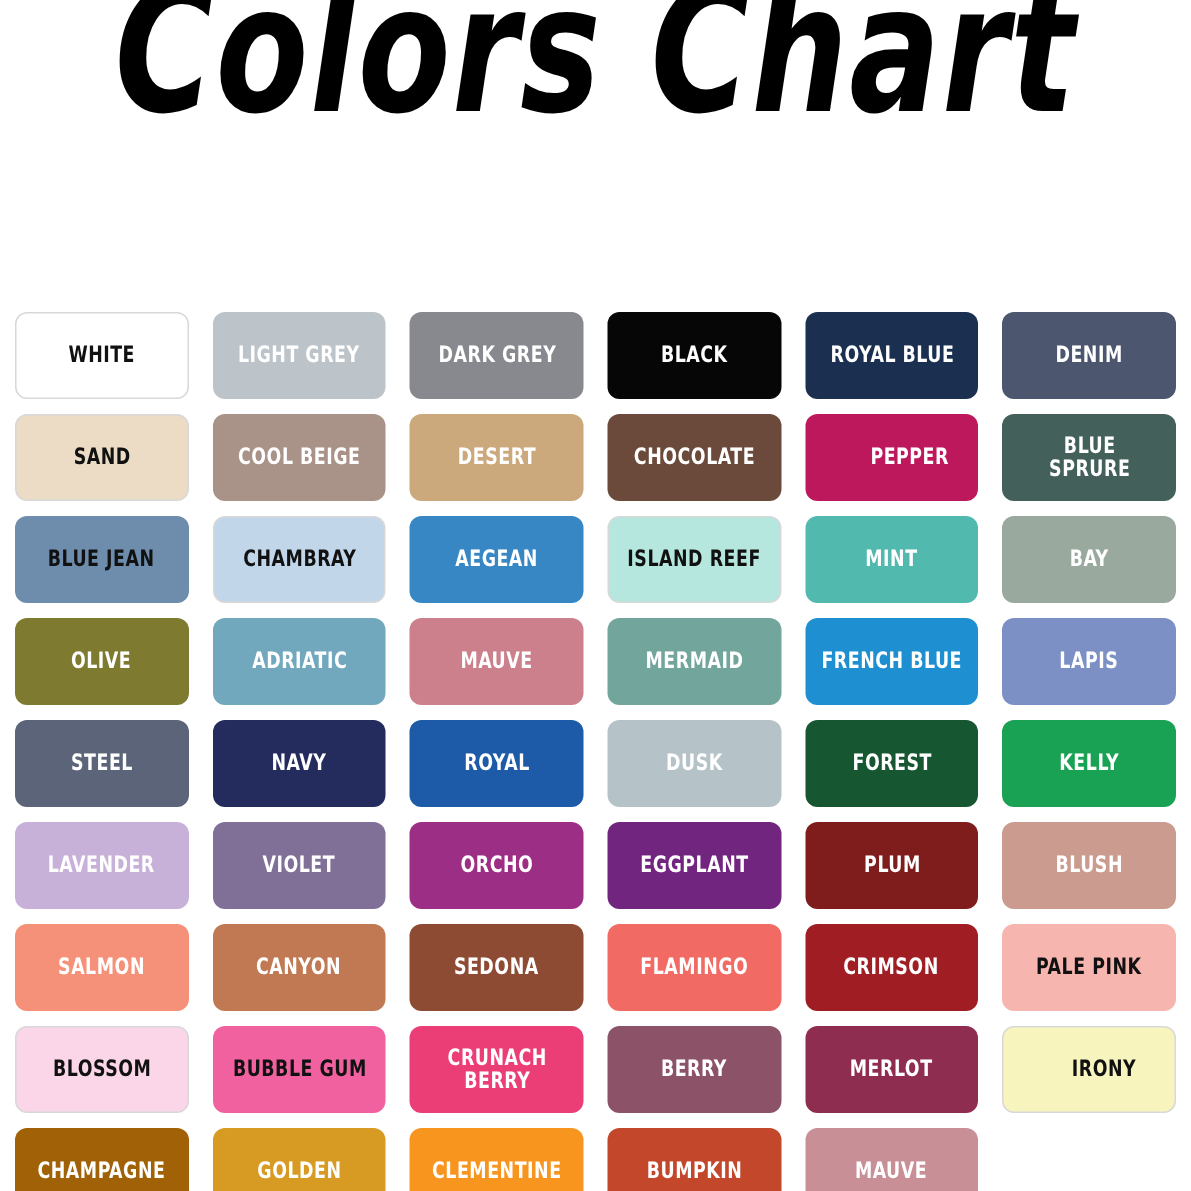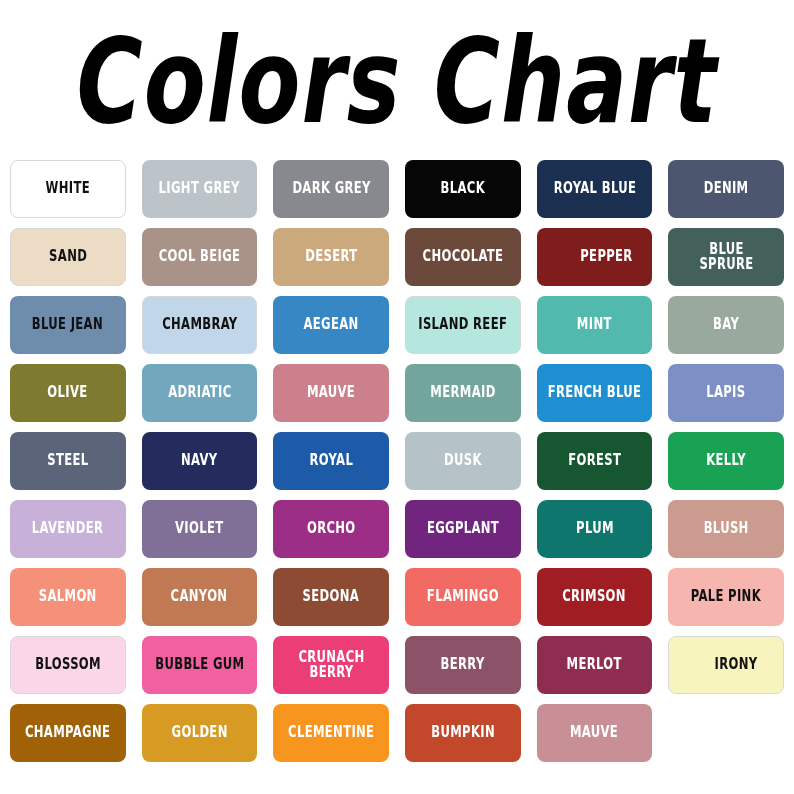--- a/index.html
+++ b/index.html
@@ -15,23 +15,22 @@
   }
   #page {
     position: relative;
     width: 794px;
     height: 794px;
     background: #ffffff;
     box-sizing: border-box;
   }
   
   #title-wrap {
-    height: 160px;
+    height: 208px;
     display: flex;
-    align-items: center;
     justify-content: center;
     padding-top: 4px;
     box-sizing: border-box;
   }
   #chart-title {
     font-family: "DejaVu Sans", sans-serif;
     font-size: 92px;
     font-weight: 700;
     font-style: italic;
     color: #000000;
@@ -117,21 +116,21 @@
       </div>
       <div class="swatch" style="background: rgb(169, 146, 135);">
         <span class="swatch-label light-text">COOL BEIGE</span>
       </div>
       <div class="swatch" style="background: rgb(204, 169, 125);">
         <span class="swatch-label light-text">DESERT</span>
       </div>
       <div class="swatch" style="background: rgb(107, 74, 59);">
         <span class="swatch-label light-text">CHOCOLATE</span>
       </div>
-      <div class="swatch" style="background: #7f1d1d; padding-left: 24px;">
+      <div class="swatch" style="background: #be185d; padding-left: 24px;">
         <span class="swatch-label light-text">PEPPER</span>
       </div>
       <div class="swatch" style="background: rgb(67, 96, 90);">
         <span class="swatch-label light-text two-line">BLUE
 SPRURE</span>
       </div>
       <div class="swatch" style="background: rgb(110, 140, 171);">
         <span class="swatch-label dark-text">BLUE JEAN</span>
       </div>
       <div class="swatch bordered" style="background: rgb(194, 214, 234);">
@@ -190,21 +189,21 @@
       </div>
       <div class="swatch" style="background: rgb(128, 111, 150);">
         <span class="swatch-label light-text">VIOLET</span>
       </div>
       <div class="swatch" style="background: rgb(157, 46, 134);">
         <span class="swatch-label light-text">ORCHO</span>
       </div>
       <div class="swatch" style="background: rgb(113, 37, 127);">
         <span class="swatch-label light-text">EGGPLANT</span>
       </div>
-      <div class="swatch" style="background: #0f766e; border-radius: 10px;">
+      <div class="swatch" style="background: #7f1d1d;">
         <span class="swatch-label light-text">PLUM</span>
       </div>
       <div class="swatch" style="background: rgb(202, 155, 142);">
         <span class="swatch-label light-text">BLUSH</span>
       </div>
       <div class="swatch" style="background: rgb(246, 145, 121);">
         <span class="swatch-label light-text">SALMON</span>
       </div>
       <div class="swatch" style="background: rgb(192, 121, 82);">
         <span class="swatch-label light-text">CANYON</span>

